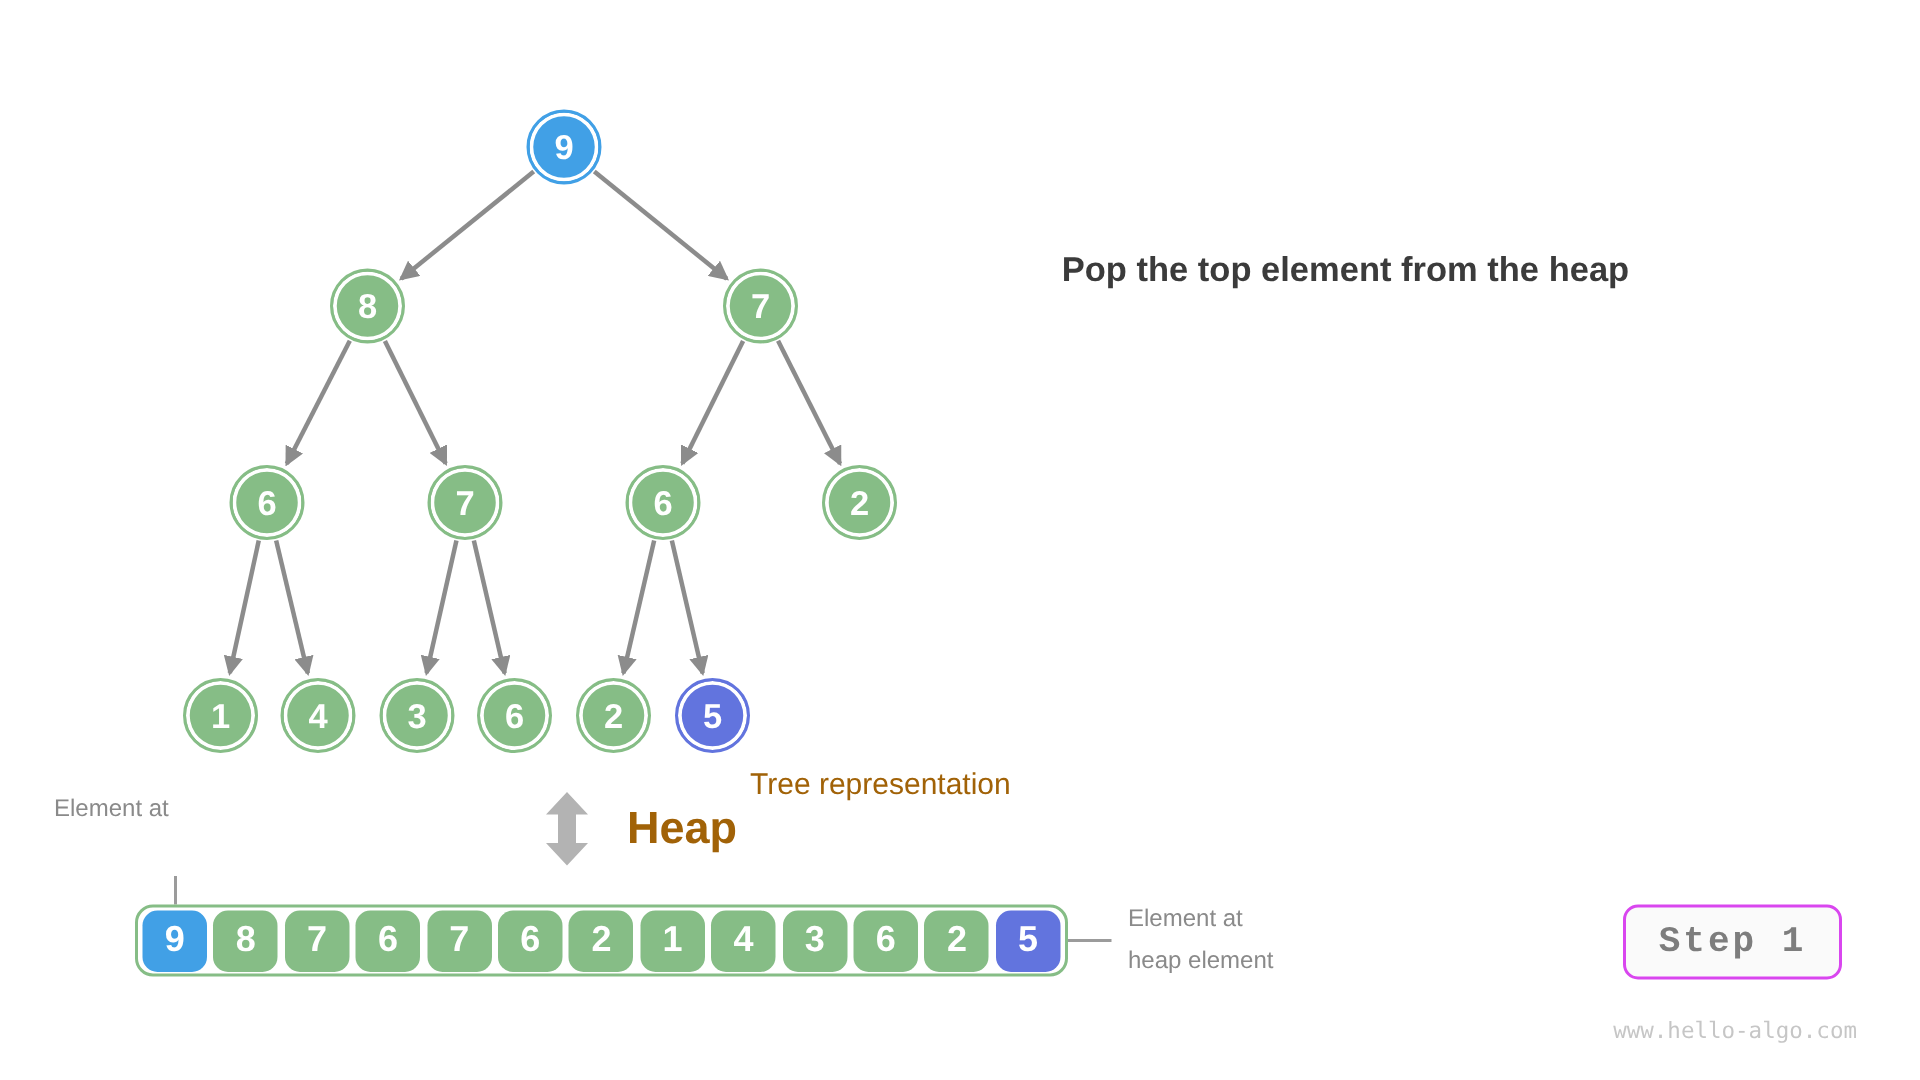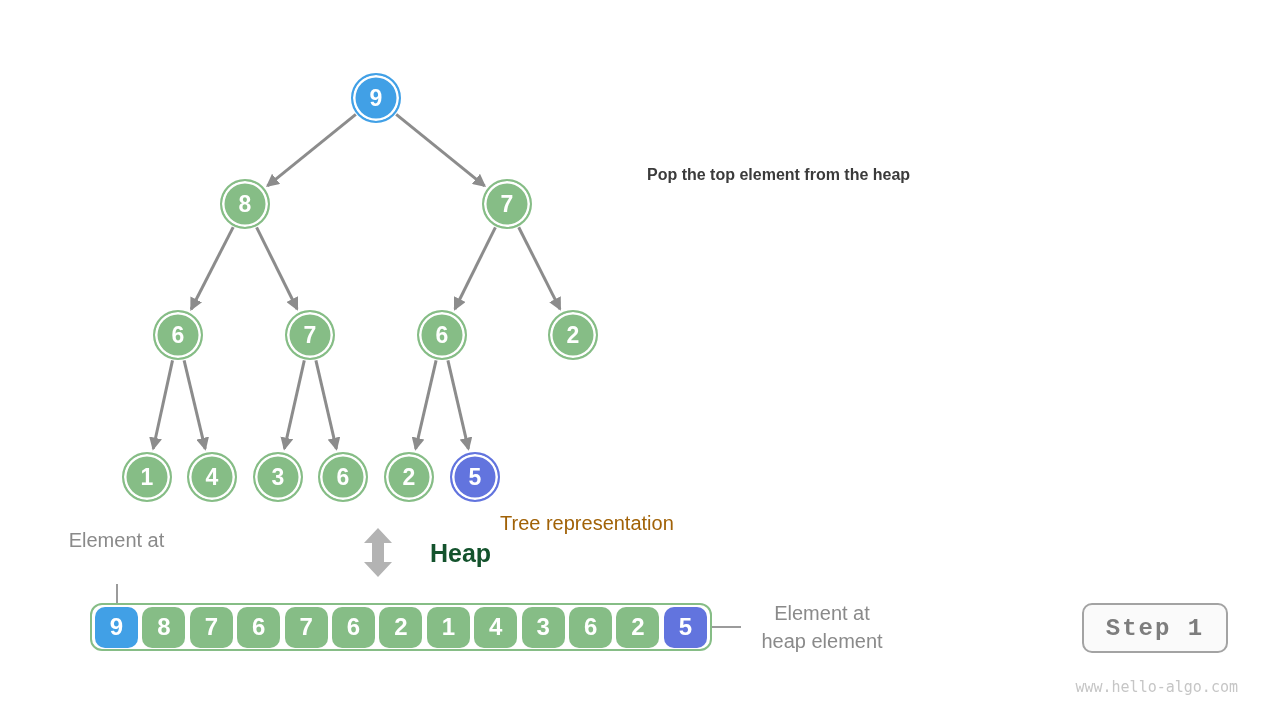--- a/index.html
+++ b/index.html
@@ -8,48 +8,48 @@
     font-family:"Liberation Sans",sans-serif;
   }
   .layer{position:absolute;left:0;top:0;width:1280px;height:720px;pointer-events:none;}
   .node{
     position:absolute;box-sizing:border-box;width:50px;height:50px;border-radius:50%;
     display:flex;align-items:center;justify-content:center;
     color:#ffffff;font-weight:bold;font-size:23px;
     box-shadow:inset 0 0 0 2.5px #ffffff;
   }
   .figure-title{
-    position:absolute;left:647px;top:166px;width:500px;text-align:left;
-    font-size:16px;font-weight:bold;color:#3b3b3b;white-space:nowrap;
+    position:absolute;left:647px;top:166px;width:500px;text-align:center;
+    font-size:23px;font-weight:bold;color:#3b3b3b;white-space:nowrap;
   }
   .ptr-label{
-    position:absolute;color:#8a8a8a;font-size:20px;line-height:28px;text-align:center;
+    position:absolute;color:#8a8a8a;font-size:16px;line-height:28px;text-align:left;
   }
   .ptr-top{left:36px;top:526px;width:161px;}
   .ptr-bottom{left:752px;top:599px;width:140px;}
   .connector-v{position:absolute;left:116px;top:584px;width:2px;height:19px;background:#9b9b9b;}
   .connector-h{position:absolute;left:712px;top:626px;width:29px;height:2px;background:#9b9b9b;}
   .swap-arrow{position:absolute;left:360px;top:524px;}
-  .heap-label{position:absolute;left:430px;top:538px;font-size:25px;line-height:30px;font-weight:bold;color:#14532d;}
+  .heap-label{position:absolute;left:418px;top:538px;font-size:30px;line-height:30px;font-weight:bold;color:#a16207;}
   .repr-label{position:absolute;left:500px;color:#a16207;font-size:20px;line-height:22px;}
   .repr-tree{top:512px;}
   .repr-array{top:564px;}
   .array-box{
     position:absolute;left:90px;top:603px;width:622px;height:48px;box-sizing:border-box;
     border:2px solid #86bd86;border-radius:12px;
     display:flex;align-items:center;justify-content:space-between;padding:0 3px;
   }
   .cell{
     box-sizing:border-box;width:43px;height:41px;border-radius:10px;
     display:flex;align-items:center;justify-content:center;
     color:#ffffff;font-weight:bold;font-size:24px;
   }
   .step-button{
     position:absolute;left:1082px;top:603px;width:146px;height:50px;box-sizing:border-box;
-    border:2px solid #a3a3a3;border-radius:10px;background:#fafafa;
+    border:2px solid #d946ef;border-radius:10px;background:#fafafa;
     display:flex;align-items:center;justify-content:center;
     font-family:"Liberation Mono",monospace;font-weight:bold;font-size:24px;
     color:#7d7d7d;letter-spacing:2px;cursor:pointer;text-align:right;
   }
   .watermark{
     position:absolute;right:42px;top:678px;
     font-family:"DejaVu Sans Mono",monospace;font-size:15px;color:#c6c6c6;margin-left:35px;
   }
 </style>
 </head>

